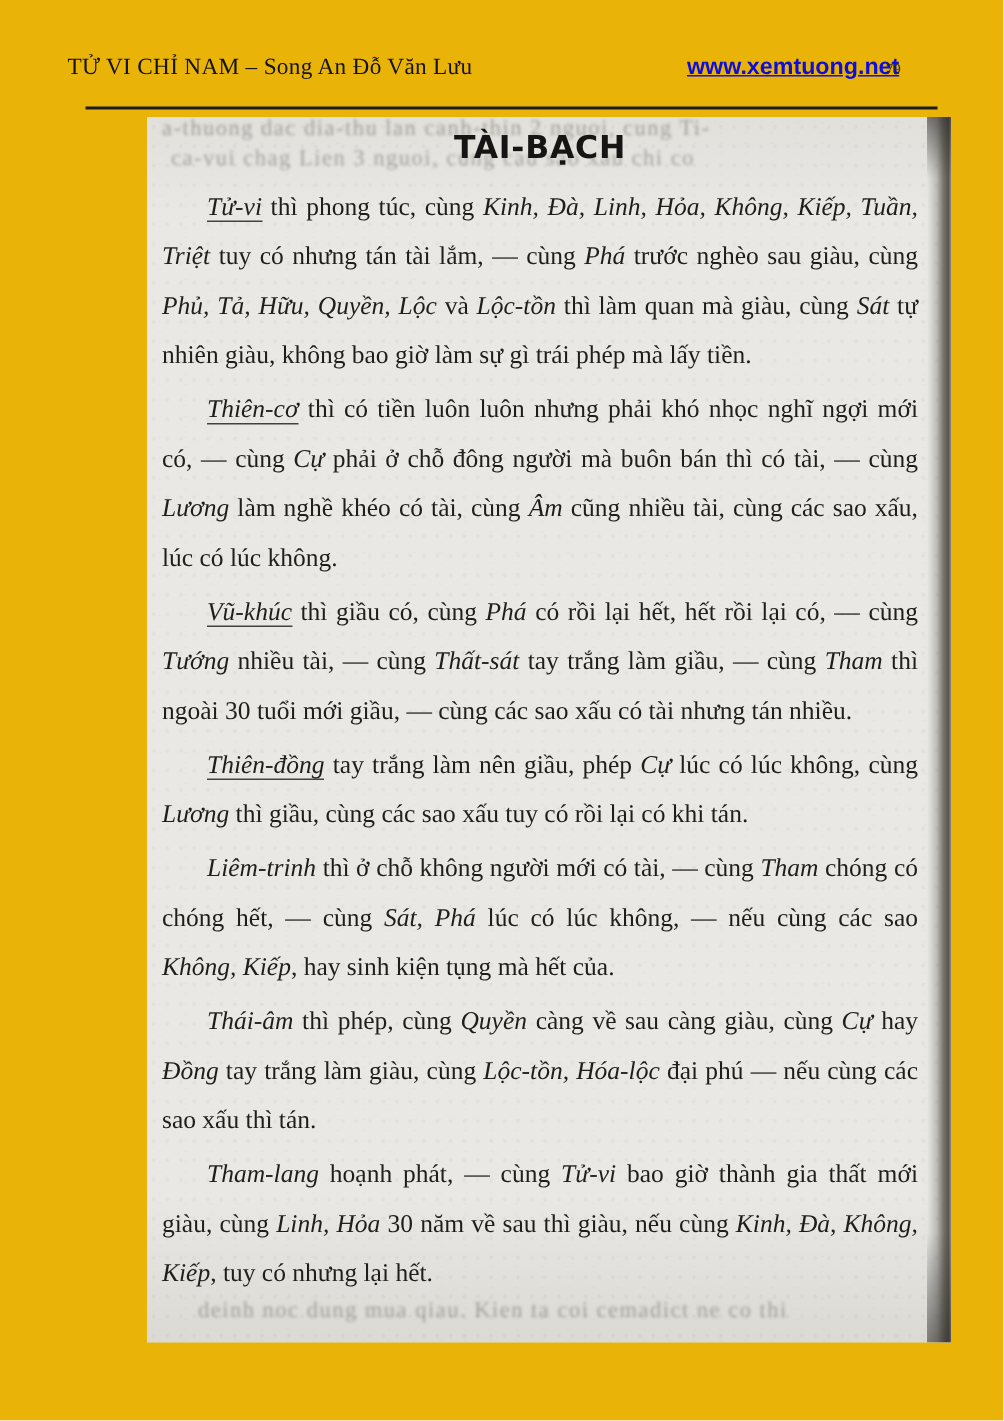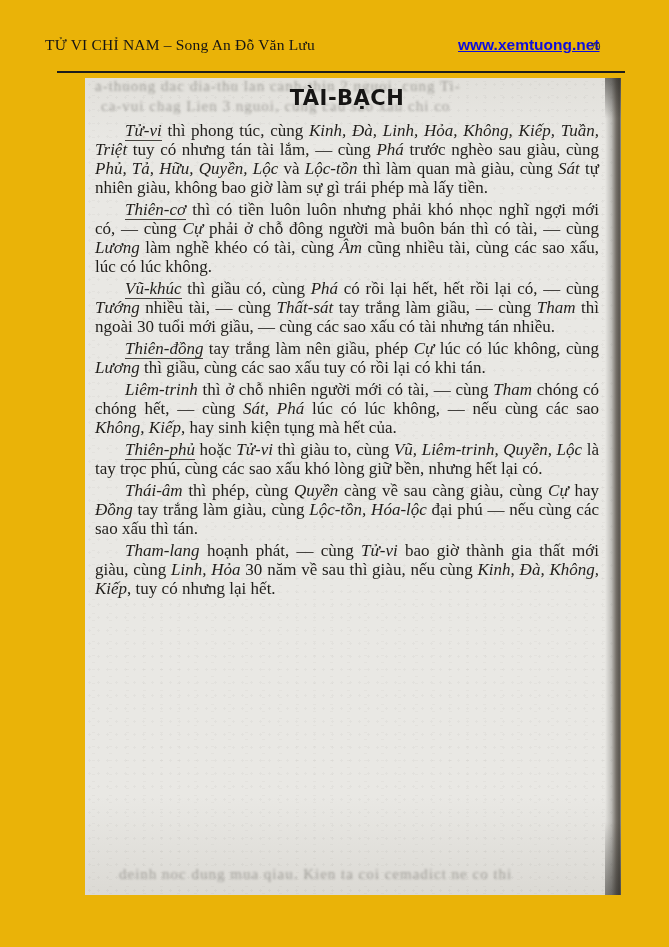--- a/index.html
+++ b/index.html
@@ -10,41 +10,41 @@
   .hdr-left{position:absolute;left:45px;top:36px;font-size:15.5px;color:#141414;
             letter-spacing:.2px;white-space:nowrap;}
   .hdr-right{position:absolute;left:458px;top:36px;white-space:nowrap;}
   .site-link{font-family:Liberation Sans, sans-serif;font-weight:bold;font-size:15.5px;
              text-decoration:underline;cursor:pointer;}
   .page-num{font-family:"Liberation Serif",serif;font-size:10px;color:#2a2a2a;
             margin-left:-9px;position:relative;z-index:0;}
   .rule{position:absolute;left:57px;top:71px;width:568px;height:2px;background:#1c1c1c;}
 
   
-  .scan{position:absolute;left:85px;top:78px;width:536px;height:817px;
+  .scan{position:absolute;left:98px;top:78px;width:536px;height:817px;
         background-color:#e9e8e4;overflow:hidden;
         background-image:
           radial-gradient(rgba(0,0,0,0.03) 1px, transparent 1.2px),
           radial-gradient(rgba(120,110,95,0.05) 1px, transparent 1.4px),
           linear-gradient(180deg, rgba(190,185,175,.18), rgba(0,0,0,0) 8%, rgba(0,0,0,0) 88%, rgba(170,165,155,.22));
         background-size:9px 13px, 17px 7px, 100% 100%;}
   
   .scan::after{content:"";position:absolute;right:0;top:0;width:16px;height:100%;z-index:3;
         background:linear-gradient(90deg, rgba(90,88,82,0) 0%, rgba(90,88,82,.30) 40%,
                    #757069 70%, #5a564f 90%, #93908a 100%);}
   .scan::before{content:"";position:absolute;right:0;top:0;width:16px;height:100%;z-index:4;
         background:linear-gradient(180deg, rgba(35,33,30,.55) 0%, rgba(35,33,30,0) 5%,
                    rgba(35,33,30,0) 91%, rgba(35,33,30,.5) 100%);}
 
   .content{position:relative;z-index:2;padding:6px 22px 0 10px;}
 
   .doc-title{text-align:center;font-family:"DejaVu Sans",sans-serif;font-weight:bold;
              font-size:21px;letter-spacing:.5px;color:#161514;margin:2px 0 11px 0;}
 
-  .para{font-size:17px;line-height:19px;text-align:justify;text-indent:30px;
+  .para{font-size:17px;line-height:33px;text-align:justify;text-indent:30px;
         color:#201e1b;margin:0 0 3px 0;}
   .para .it{font-style:italic;}
   .para .lead{font-style:italic;}
   .para .lead.u{border-bottom:1.4px solid #45423d;}
 
   
   .artifact{position:absolute;z-index:1;font-size:15px;letter-spacing:1px;
             color:rgba(100,98,92,.50);filter:blur(1.1px);white-space:nowrap;
             font-family:"Liberation Serif",serif;}
 </style>
@@ -67,21 +67,20 @@
         <div class="artifact" style="left: 16px; top: 20px;">ca-vui  chag  Lien 3 nguoi,  cung cau sao xau chi co</div>
         <div class="artifact" style="left: 34px; top: 788px;">deinh noc dung mua qiau.  Kien ta coi cemadict ne co thi</div>
       </div>
     <div class="content">
       <div class="doc-title">TÀI-BẠCH</div>
       <div id="paragraphs">
           <p class="para"><span class="lead u">Tử-vi</span><span> thì phong túc, cùng </span><span class="it">Kinh, Đà, Linh, Hỏa, Không, Kiếp, Tuần, Triệt</span><span> tuy có nhưng tán tài lắm, — cùng </span><span class="it">Phá</span><span> trước nghèo sau giàu, cùng </span><span class="it">Phủ, Tả, Hữu, Quyền, Lộc</span><span> và </span><span class="it">Lộc-tồn</span><span> thì làm quan mà giàu, cùng </span><span class="it">Sát</span><span> tự nhiên giàu, không bao giờ làm sự gì trái phép mà lấy tiền.</span></p>
           <p class="para"><span class="lead u">Thiên-cơ</span><span> thì có tiền luôn luôn nhưng phải khó nhọc nghĩ ngợi mới có, — cùng </span><span class="it">Cự</span><span> phải ở chỗ đông người mà buôn bán thì có tài, — cùng </span><span class="it">Lương</span><span> làm nghề khéo có tài, cùng </span><span class="it">Âm</span><span> cũng nhiều tài, cùng các sao xấu, lúc có lúc không.</span></p>
           <p class="para"><span class="lead u">Vũ-khúc</span><span> thì giầu có, cùng </span><span class="it">Phá</span><span> có rồi lại hết, hết rồi lại có, — cùng </span><span class="it">Tướng</span><span> nhiều tài, — cùng </span><span class="it">Thất-sát</span><span> tay trắng làm giầu, — cùng </span><span class="it">Tham</span><span> thì ngoài 30 tuổi mới giầu, — cùng các sao xấu có tài nhưng tán nhiều.</span></p>
           <p class="para"><span class="lead u">Thiên-đồng</span><span> tay trắng làm nên giầu, phép </span><span class="it">Cự</span><span> lúc có lúc không, cùng </span><span class="it">Lương</span><span> thì giầu, cùng các sao xấu tuy có rồi lại có khi tán.</span></p>
-          <p class="para"><span class="lead">Liêm-trinh</span><span> thì ở chỗ nhiên người mới có tài, — cùng </span><span class="it">Tham</span><span> chóng có chóng hết, — cùng </span><span class="it">Sát, Phá</span><span> lúc có lúc không, — nếu cùng các sao </span><span class="it">Không, Kiếp</span><span>, hay sinh kiện tụng mà hết của.</span></p>
-          <p class="para"><span class="lead u">Thiên-phủ</span><span> hoặc </span><span class="it">Tử-vi</span><span> thì giàu to, cùng </span><span class="it">Vũ, Liêm-trinh, Quyền, Lộc</span><span> là tay trọc phú, cùng các sao xấu khó lòng giữ bền, nhưng hết lại có.</span></p>
+          <p class="para"><span class="lead">Liêm-trinh</span><span> thì ở chỗ không người mới có tài, — cùng </span><span class="it">Tham</span><span> chóng có chóng hết, — cùng </span><span class="it">Sát, Phá</span><span> lúc có lúc không, — nếu cùng các sao </span><span class="it">Không, Kiếp</span><span>, hay sinh kiện tụng mà hết của.</span></p>
           <p class="para"><span class="lead">Thái-âm</span><span> thì phép, cùng </span><span class="it">Quyền</span><span> càng về sau càng giàu, cùng </span><span class="it">Cự</span><span> hay </span><span class="it">Đồng</span><span> tay trắng làm giàu, cùng </span><span class="it">Lộc-tồn, Hóa-lộc</span><span> đại phú — nếu cùng các sao xấu thì tán.</span></p>
           <p class="para"><span class="lead">Tham-lang</span><span> hoạnh phát, — cùng </span><span class="it">Tử-vi</span><span> bao giờ thành gia thất mới giàu, cùng </span><span class="it">Linh, Hỏa</span><span> 30 năm về sau thì giàu, nếu cùng </span><span class="it">Kinh, Đà, Không, Kiếp</span><span>, tuy có nhưng lại hết.</span></p>
         </div>
     </div>
   </div>
 
 </div>
 
 </body></html>

